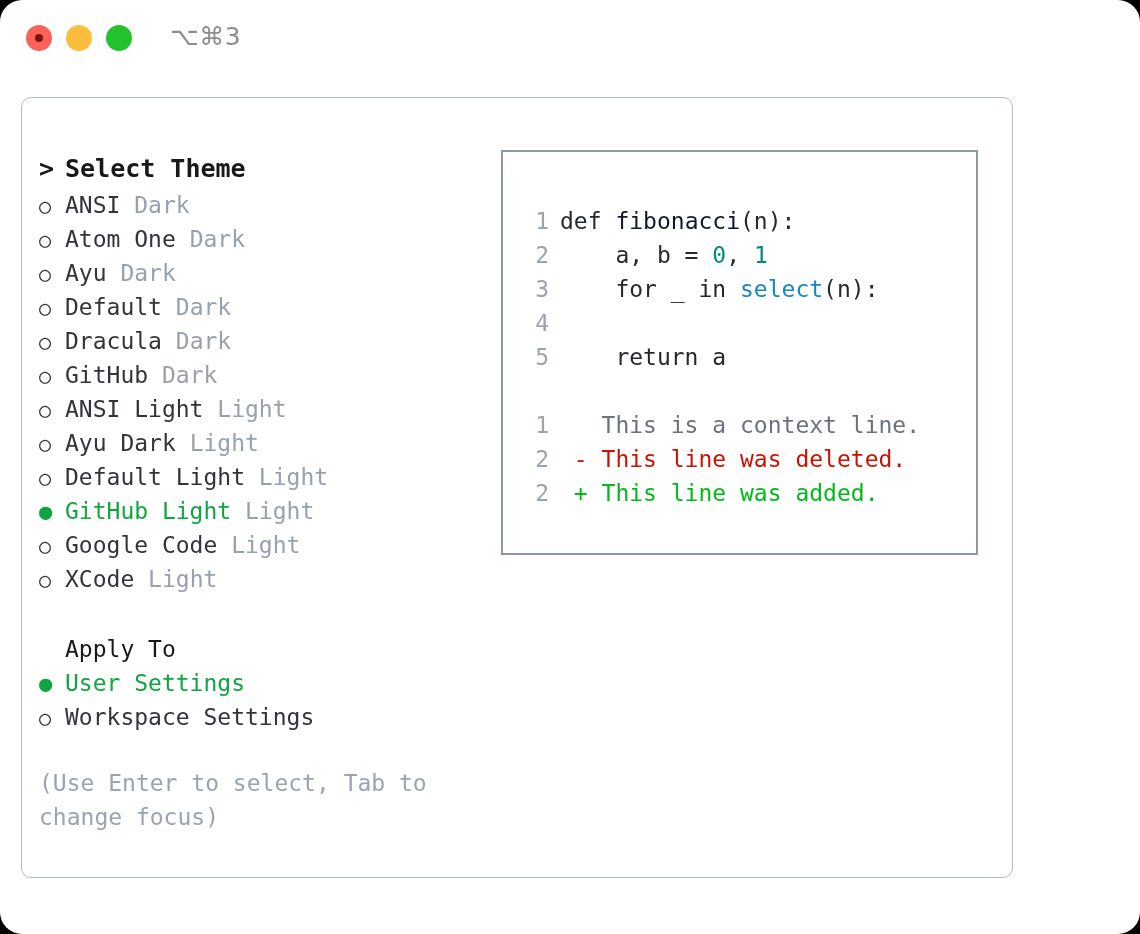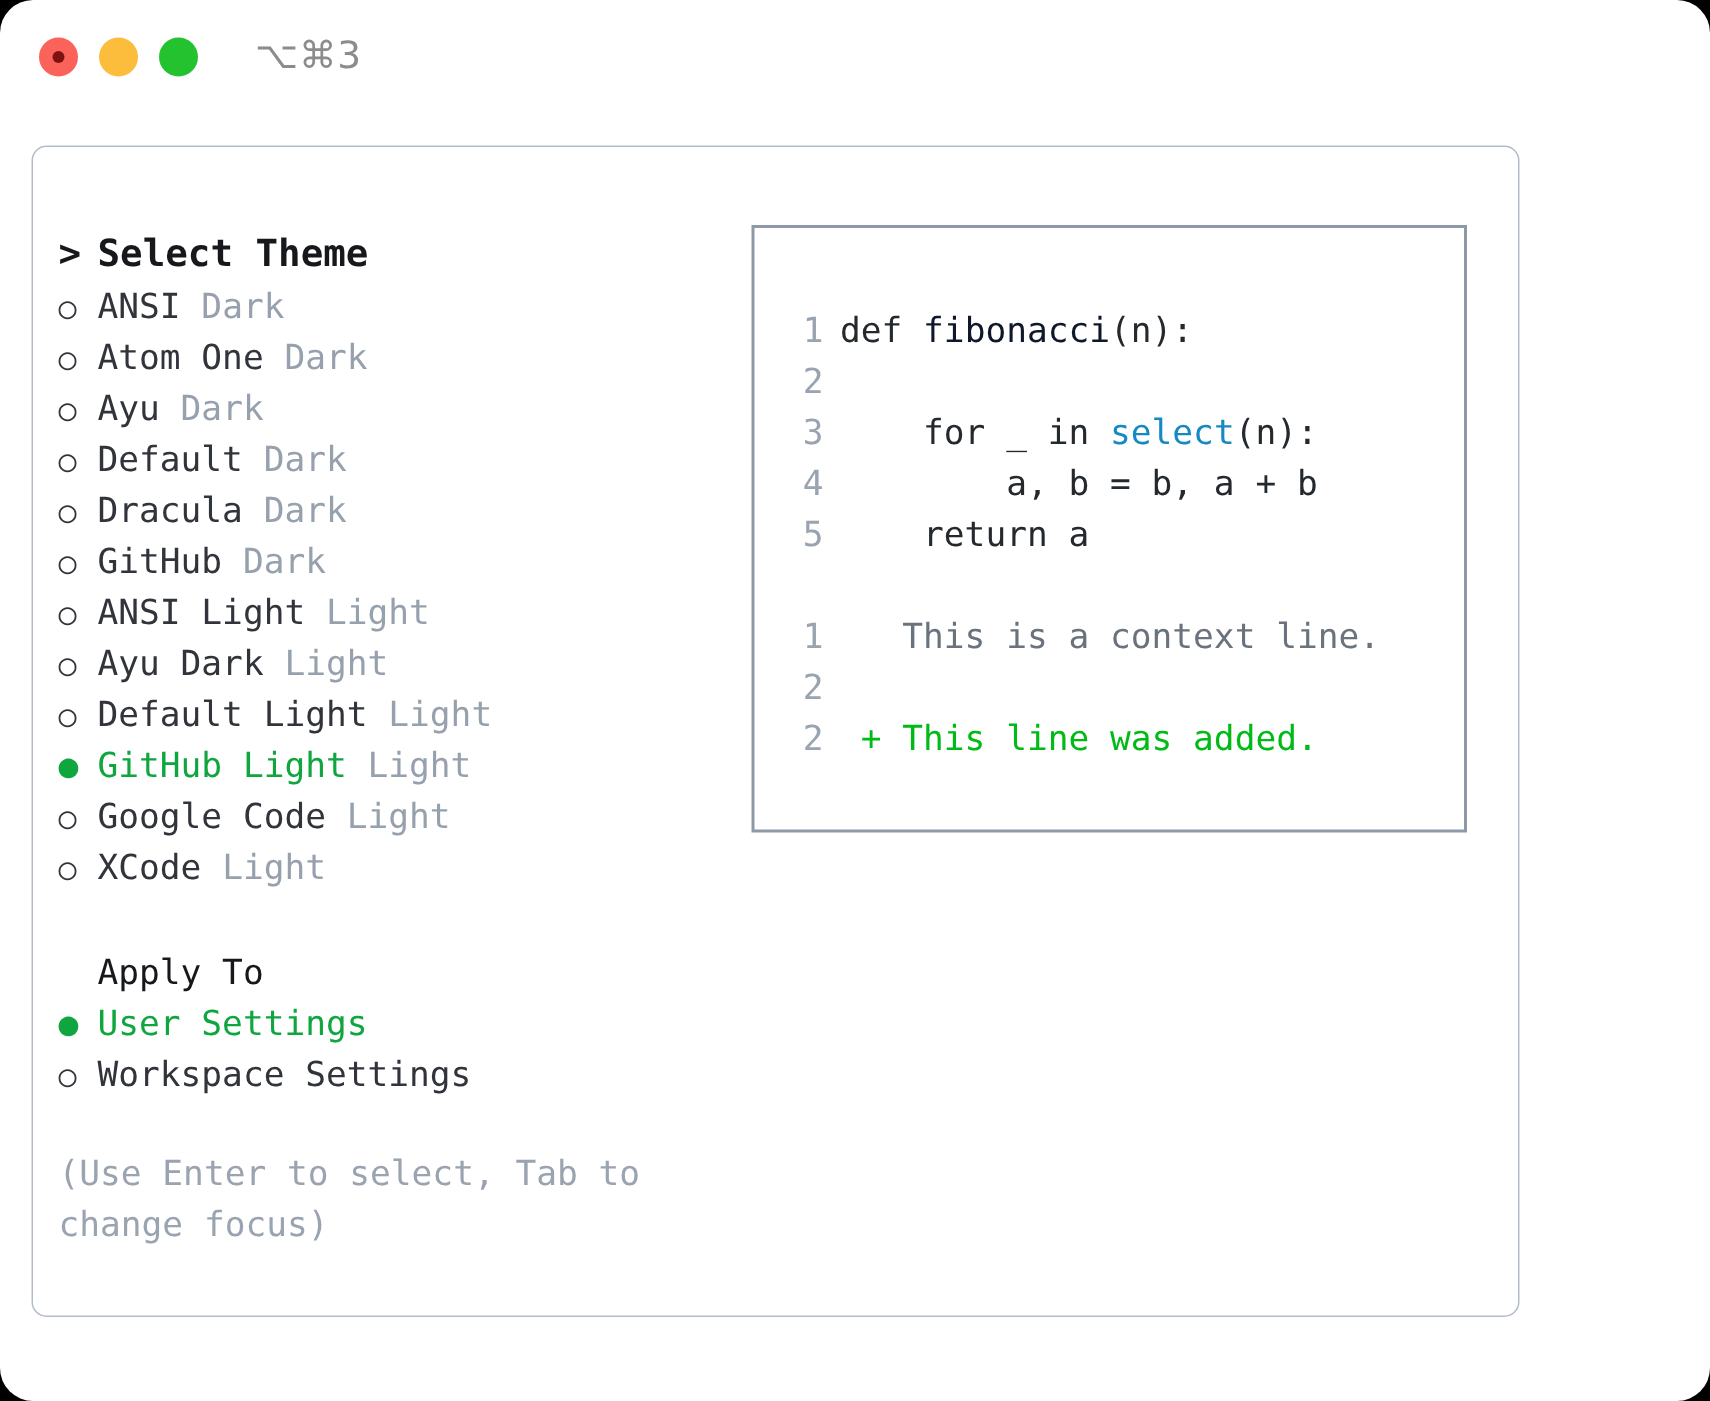--- a/index.html
+++ b/index.html
@@ -254,28 +254,28 @@
       </div>
 
       <div id="hint">(Use Enter to select, Tab to change focus)</div>
     </div>
 
     <div id="right-col">
       <div id="preview-box">
         <div id="code-area">
           <div id="code-lines">
               <div class="code-line"><span class="lineno">1</span><span><span class="tok-plain">def </span><span class="tok-func">fibonacci</span><span class="tok-plain">(n):</span></span></div>
-              <div class="code-line"><span class="lineno">2</span></div>
+              <div class="code-line"><span class="lineno">2</span><span><span class="tok-plain">    a, b = </span><span class="tok-num">0</span><span class="tok-plain">, </span><span class="tok-num">1</span></span></div>
               <div class="code-line"><span class="lineno">3</span><span><span class="tok-plain">    for _ in </span><span class="tok-builtin">select</span><span class="tok-plain">(n):</span></span></div>
-              <div class="code-line"><span class="lineno">4</span><span><span class="tok-plain">        a, b = b, a + b</span></span></div>
+              <div class="code-line"><span class="lineno">4</span></div>
               <div class="code-line"><span class="lineno">5</span><span><span class="tok-plain">    return a</span></span></div>
             </div>
           <div class="diff-block" id="diff-lines">
               <div class="code-line"><span class="lineno">1</span><span class="diff-ctx">   This is a context line.</span></div>
-              <div class="code-line"><span class="lineno">2</span></div>
+              <div class="code-line"><span class="lineno">2</span><span class="diff-del"> - This line was deleted.</span></div>
               <div class="code-line"><span class="lineno">2</span><span class="diff-add"> + This line was added.</span></div>
             </div>
         </div>
       </div>
     </div>
 
   </div>
 </div>
 
 </body></html>

